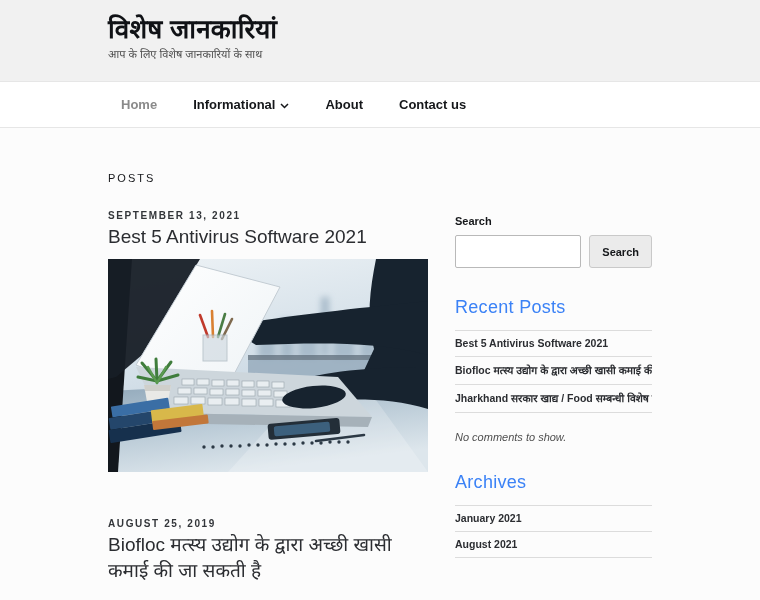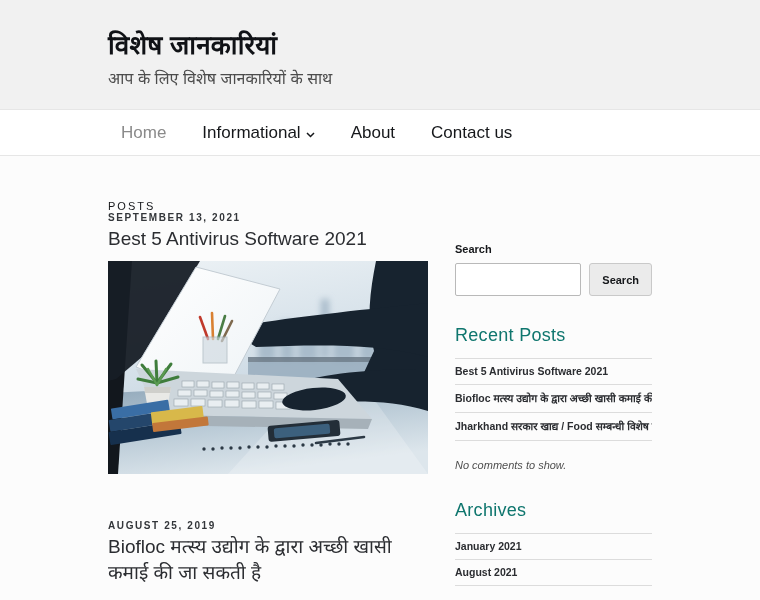--- a/index.html
+++ b/index.html
@@ -5,52 +5,52 @@
   * { margin:0; padding:0; box-sizing:border-box; }
   html,body { width:760px; height:600px; overflow:hidden; }
   body {
     background:#fcfcfc;
     font-family:"Liberation Sans","DejaVu Sans",sans-serif;
     color:#15171a;
   }
   .container { width:544px; margin:0 auto; }
 
   
-  .site-header { background:#f1f1f1; padding:26px 0 20px; }
+  .site-header { background:#f1f1f1; padding:10px 0 20px; }
   .site-title { font-size:26px; font-weight:bold; color:#101216; letter-spacing:.2px; cursor:pointer; }
-  .site-tagline { font-size:16px; color:#4c4c4c; margin-top:5px; }
+  .site-tagline { font-size:11px; color:#4c4c4c; }
 
   
   .site-nav { background:#ffffff; border-top:1px solid #e6e6e6; border-bottom:1px solid #e6e6e6; }
   .site-nav ul { list-style:none; display:flex; height:45px; align-items:center; }
   .site-nav li { margin-right:23px; }
-  .nav-link { font-size:17px; font-weight:normal; color:#15171a; text-decoration:none; display:flex; align-items:center; cursor:pointer;padding-left:13px; }
+  .nav-link { font-size:13px; font-weight:bold; color:#15171a; text-decoration:none; display:flex; align-items:center; cursor:pointer;padding-left:13px; }
   .nav-link.current { color:#8a8a8a; }
   .chev { margin-left:5px; display:inline-block; }
 
   
   .content-row { display:flex; padding-top:44px; }
   .main-col { width:320px; }
   .side-col { width:197px; margin-left:27px; margin-top:43px; }
 
   .section-label { font-size:11px; font-weight:normal; letter-spacing:2px; color:#15171a; }
 
-  .post { }
+  .post { margin-top:26px; }
   .post-date { font-size:10px; font-weight:bold; letter-spacing:1.6px; color:#33363a; cursor:pointer; }
   .post-title { font-size:19px; font-weight:normal; color:#2b2d31; line-height:26px; margin-top:3px; cursor:pointer; }
   .featured { display:block; width:320px; height:213px; margin-top:9px; cursor:pointer; }
   .post + .post { margin-top:46px; }
 
   
   .search-label { font-size:11px; font-weight:bold; color:#15171a; margin-bottom:8px; }
   .search-row { display:flex; align-items:stretch; }
   .search-input { flex:1; height:33px; border:1px solid #b9b9b9; border-radius:2px; background:#fff; padding:0 8px; font-size:12px; min-width:0; }
   .search-btn { margin-left:8px; height:33px; padding:0 12px; background:#ebebeb; border:1px solid #c9c9c9; border-radius:3px; font-size:11px; font-weight:bold; color:#15171a; font-family:inherit; cursor:pointer; }
 
-  .widget-title { font-size:18px; font-weight:normal; color:#0f766e; margin:29px 0 12px; letter-spacing:.3px; }
+  .widget-title { font-size:18px; font-weight:normal; color:#3b82f6; margin:29px 0 12px; letter-spacing:.3px; }
   .widget-list { list-style:none; border-top:1px solid #dcdcdc; }
   .widget-list li { border-bottom:1px solid #dcdcdc; padding:6px 0 7px; font-size:10.5px; font-weight:bold; color:#2b2d31; white-space:nowrap; overflow:hidden; cursor:pointer; }
   .empty-note { font-size:11px; font-style:italic; color:#4f4f4f; margin-top:18px; }
 </style>
 </head>
 <body>
 
 <header class="site-header">
   <div class="container">
     <h1 class="site-title">विशेष जानकारियां</h1>

